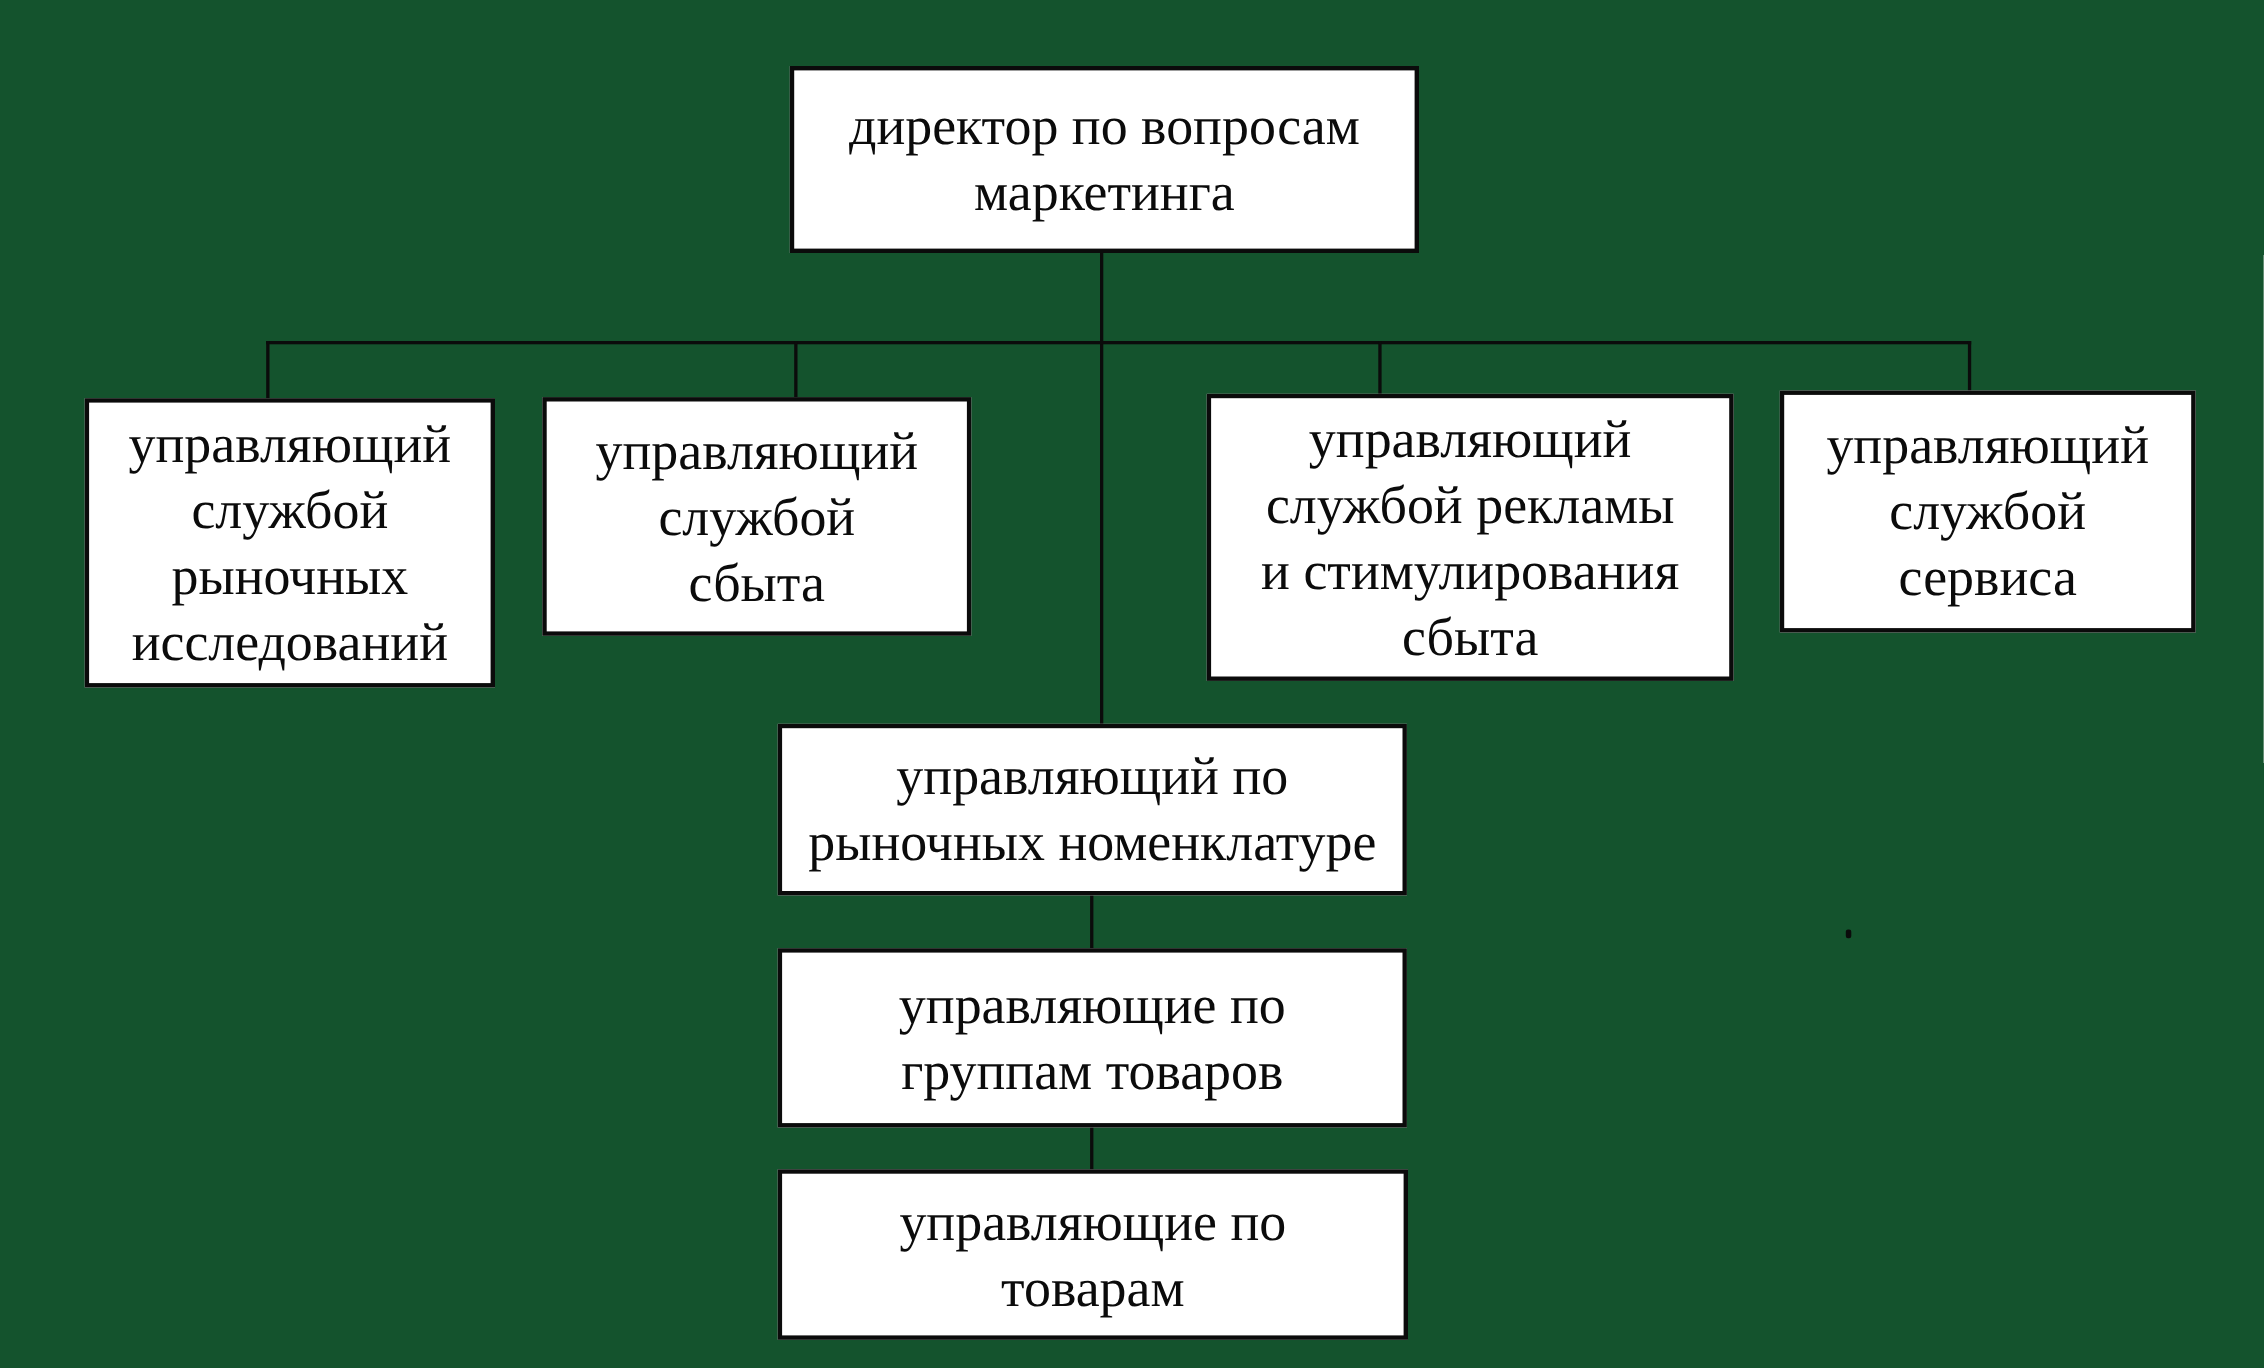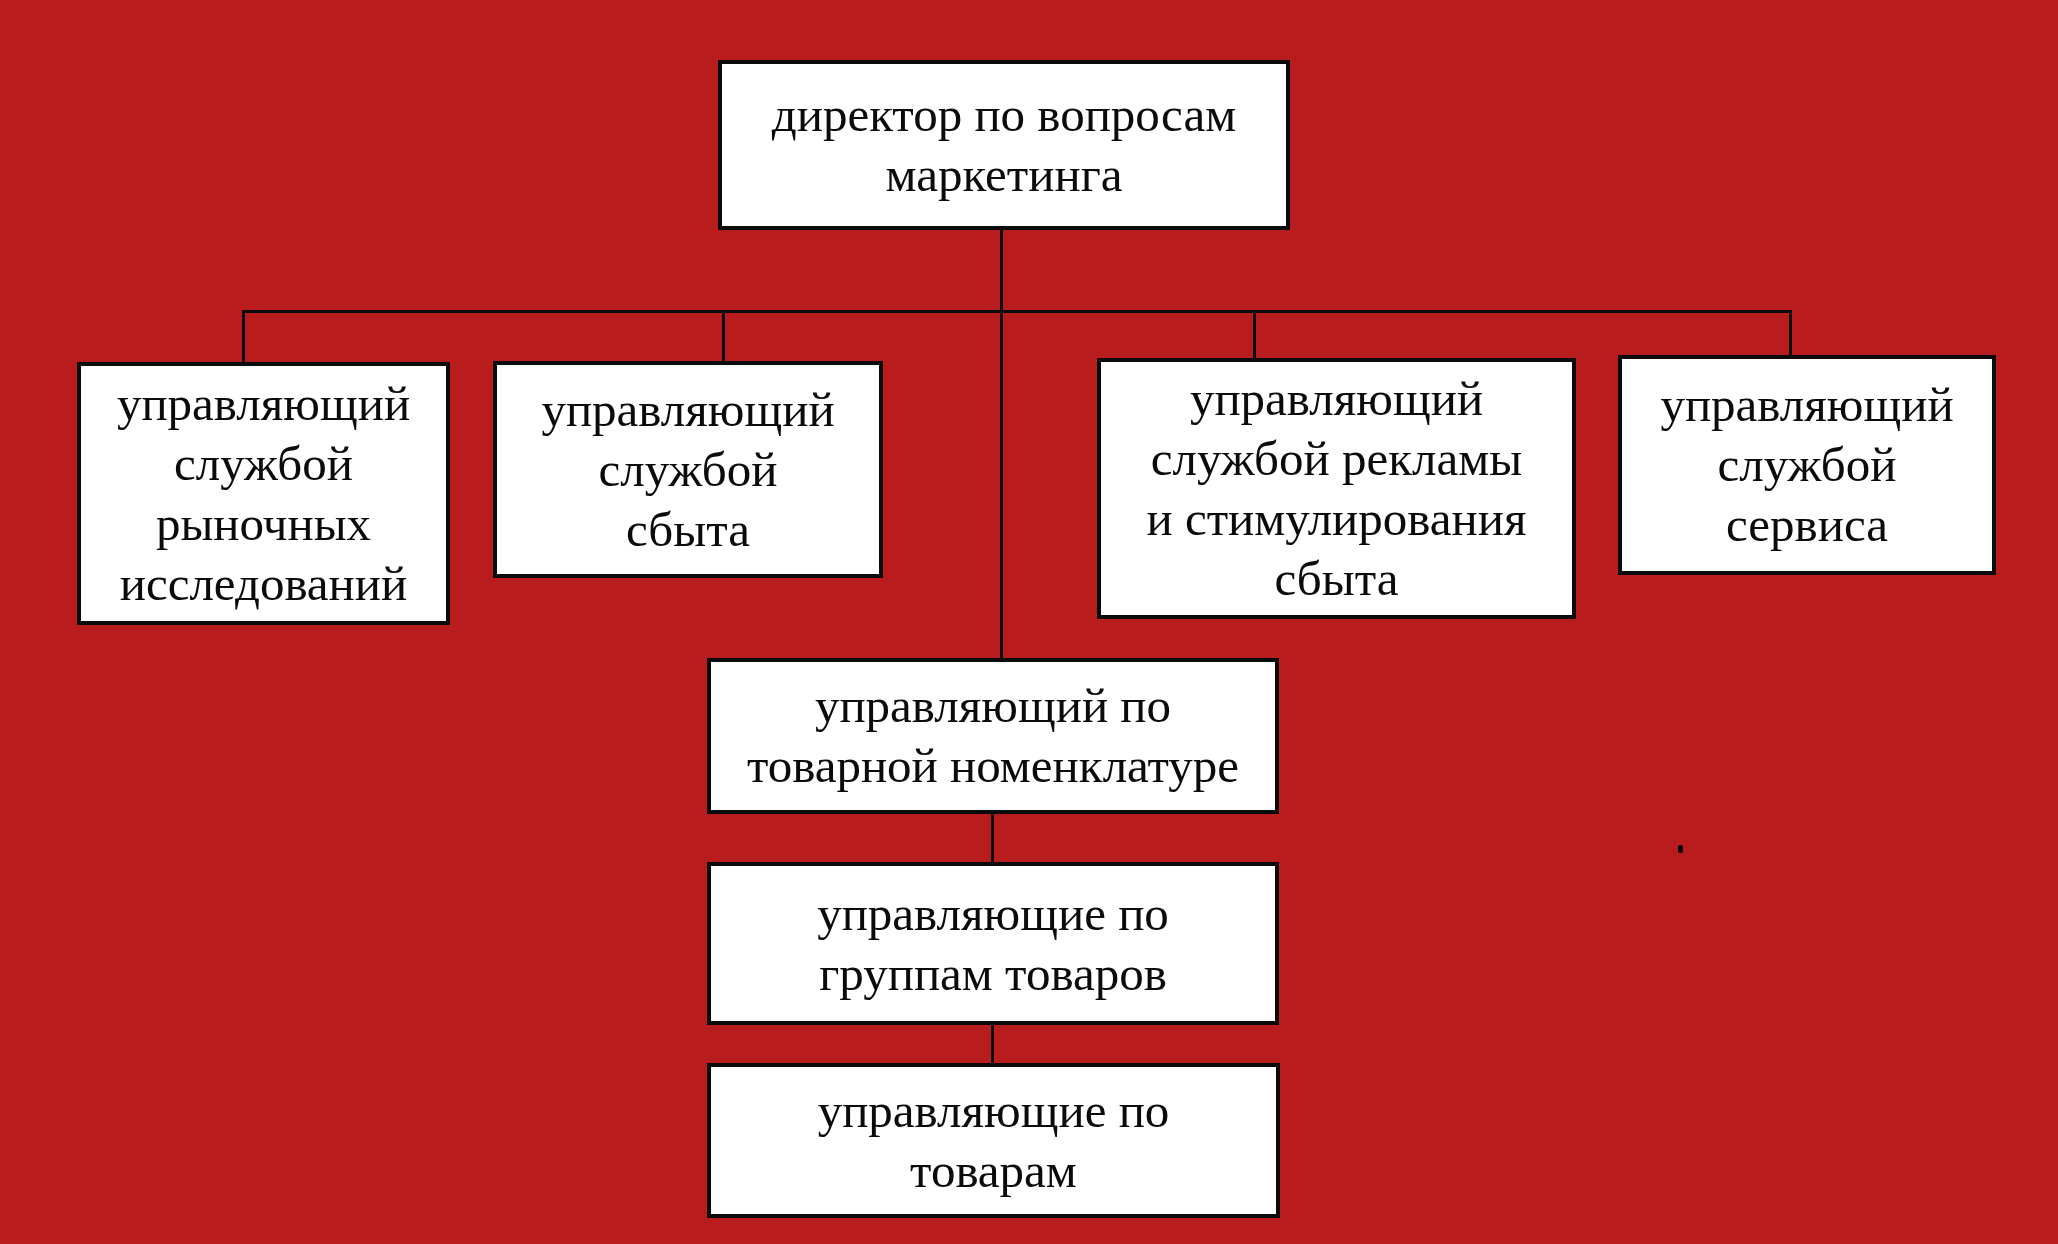--- a/index.html
+++ b/index.html
@@ -11,21 +11,21 @@
     width: 2058px;
     height: 1244px;
     position: relative;
     font-family: "Liberation Serif", "DejaVu Serif", serif;
   }
   .canvas {
     position: absolute;
     left: 0; top: 0;
     width: 2058px;
     height: 1244px;
-    background: #b91c1c;
+    background: #14532d;
   }
   .node {
     position: absolute;
     box-sizing: border-box;
     border: 4px solid #0b0b0b;
     background: #ffffff;
     color: #0b0b0b;
     display: flex;
     align-items: center;
     justify-content: center;
@@ -97,21 +97,21 @@
   <div class="node" id="n-adv">управляющий
 службой рекламы
 и стимулирования
 сбыта</div>
 
   <div class="node" id="n-service">управляющий
 службой
 сервиса</div>
 
   <div class="node" id="n-nomen">управляющий по
-товарной номенклатуре</div>
+рыночных номенклатуре</div>
 
   <div class="node" id="n-groups">управляющие по
 группам товаров</div>
 
   <div class="node" id="n-products">управляющие по
 товарам</div>
 
   <div id="speck"></div>
 
 </div>

